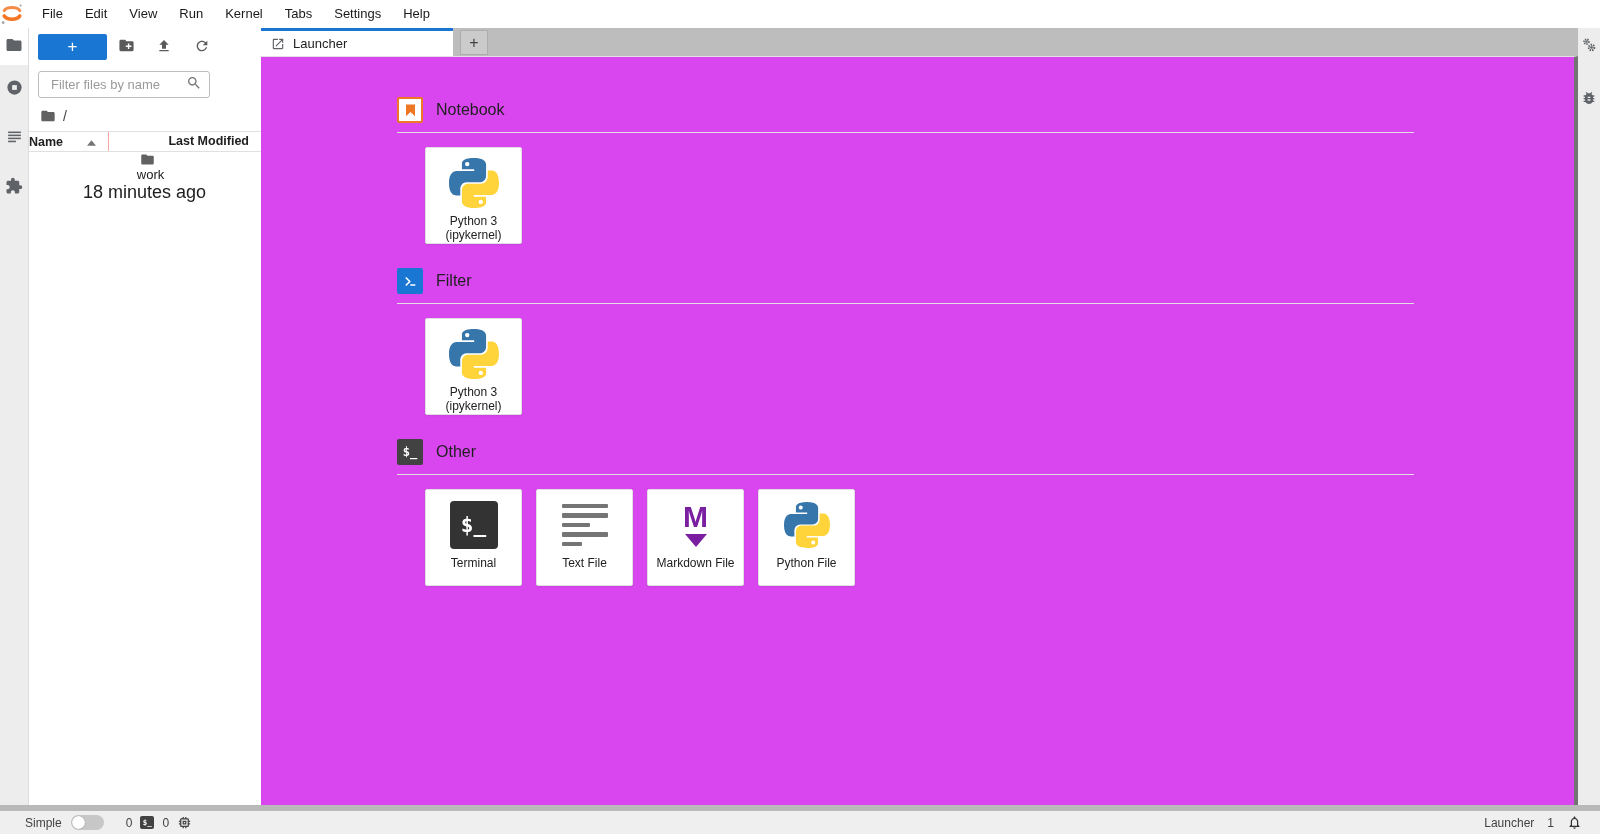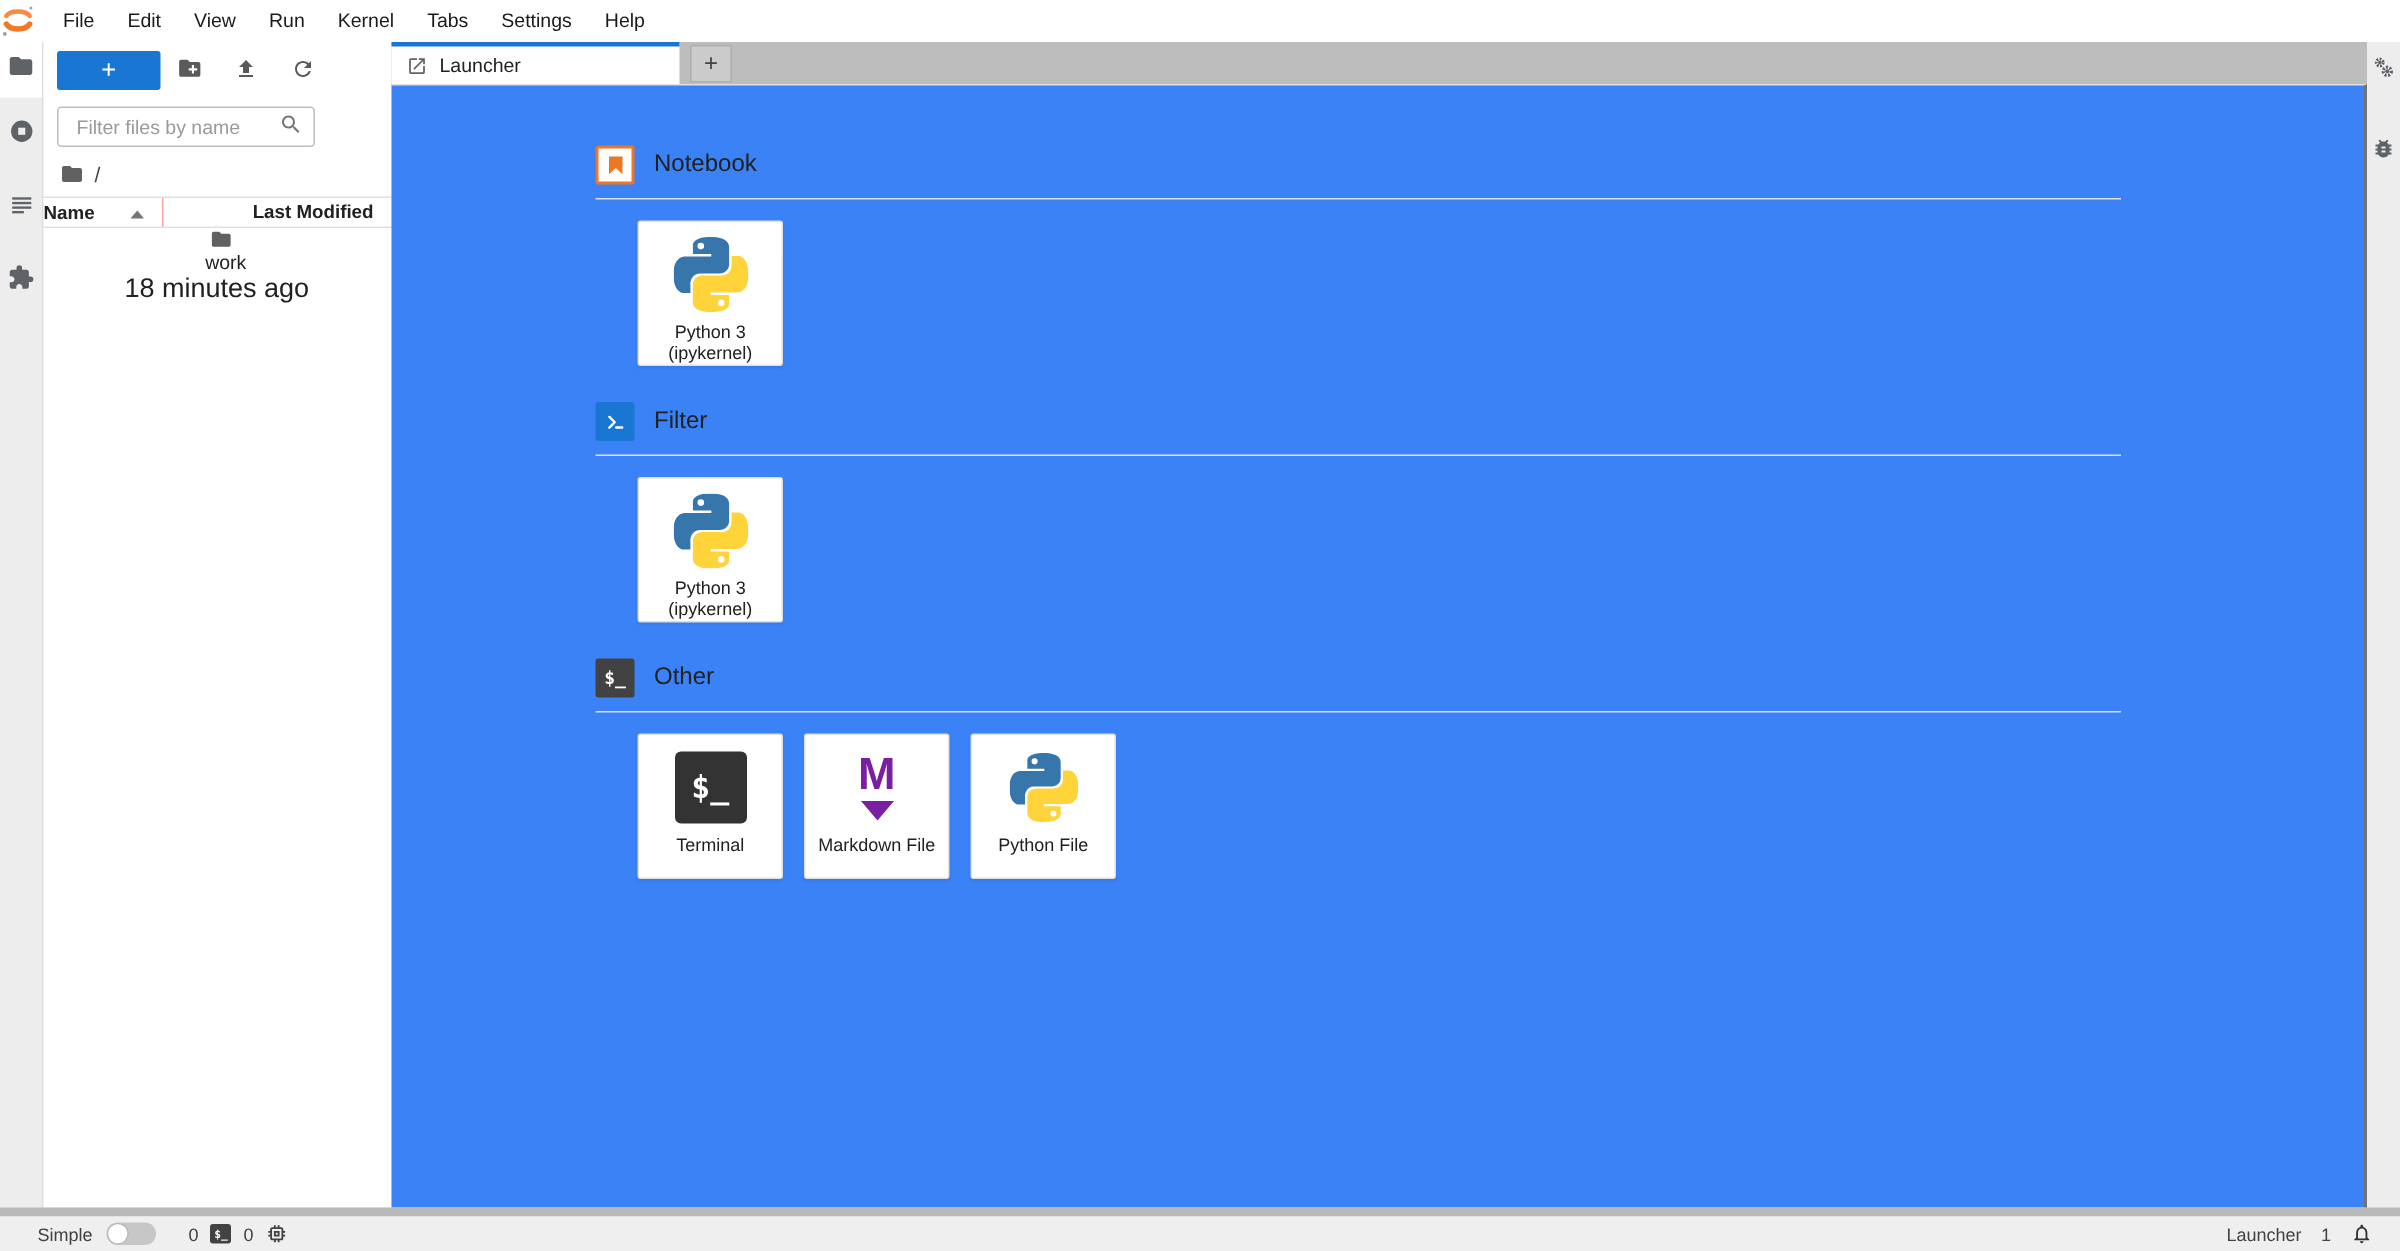--- a/index.html
+++ b/index.html
@@ -42,21 +42,21 @@
   .fb-row .ic { color:#616161; margin-right:7px; display:flex; }
   .fb-row .fname { flex:1; font-size:13px; }
   .fb-row .fmod { font-size:18px; padding-right:12px; }
 
   
   .dock { flex:1; display:flex; flex-direction:column; min-width:0; }
   .tabbar { height:28px; background:#bdbdbd; display:flex; align-items:stretch; }
   .tab { width:192px; background:#fff; border-top:3px solid #1976d2; display:flex; align-items:center; gap:8px; padding-left:10px; font-size:13px; color:#212121; cursor:pointer; }
   .tab .tab-ic { color:#5f6368; display:flex; }
   .add-tab { width:28px; height:25px; margin:1px 0 0 7px; align-self:center; background:#cbcbcb; border:1px solid #adadad; color:#424242; font-size:16px; line-height:1; padding:0; }
-  .content { flex:1; background:#3b82f6; border-top:1px solid #e0e0e0; border-right:2px solid #737373; padding:40px 0 0 136px; overflow:hidden; }
+  .content { flex:1; background:#d946ef; border-top:1px solid #e0e0e0; border-right:4px solid #737373; padding:40px 0 0 136px; overflow:hidden; }
 
   
   .sec-head { display:flex; align-items:center; gap:13px; height:26px; }
   .sec-icon { width:26px; height:26px; display:flex; align-items:center; justify-content:center; border-radius:2px; flex:0 0 auto; }
   .sec-icon.nb { background:#fff; border:2px solid #ee7724; }
   .sec-icon.cons { background:#1976d2; }
   .sec-icon.oth { background:#424242; color:#fff; font-family:"DejaVu Sans Mono", monospace; font-size:12px; font-weight:700; }
   .sec-title { font-size:16px; font-weight:500; color:#212121; }
   .sec-divider { width:1017px; height:1px; background:#e0e0e0; margin-top:9px; }
   .sec-cards { display:flex; gap:14px; margin-top:14px; margin-bottom:24px;padding-left:28px; }
@@ -337,20 +337,34 @@
 
             <div class="card">
               <span class="card-icon">
                 <span class="term-icon">$_</span>
               </span>
               <span class="card-label">
                 <span style="display:block">Terminal</span>
               </span>
             </div>
 
+            <div class="card">
+              <span class="card-icon">
+                <span class="textfile-icon">
+                    <i></i>
+                    <i></i>
+                    <i></i>
+                    <i></i>
+                    <i></i>
+                  </span>
+              </span>
+              <span class="card-label">
+                <span style="display:block">Text File</span>
+              </span>
+            </div>
 
             <div class="card">
               <span class="card-icon">
                 <span class="md-icon">
                   <span class="md-m">M</span>
                   <span class="md-arrow"></span>
                 </span>
               </span>
               <span class="card-label">
                 <span style="display:block">Markdown File</span>

